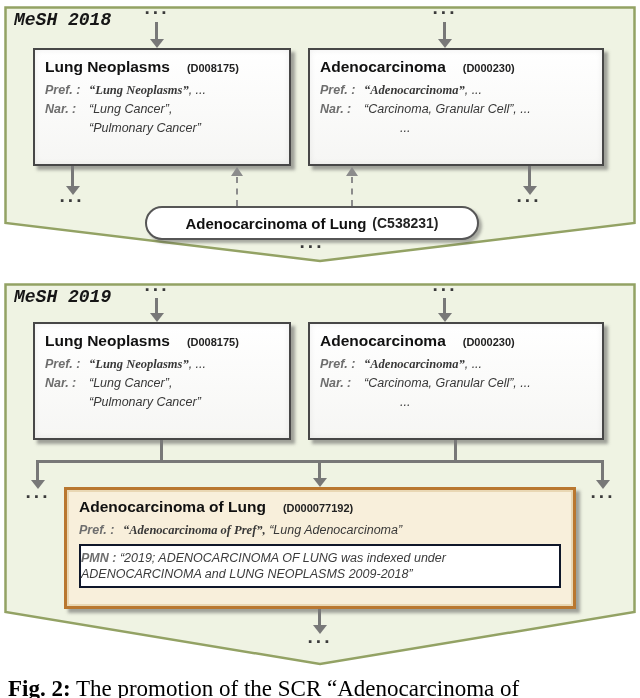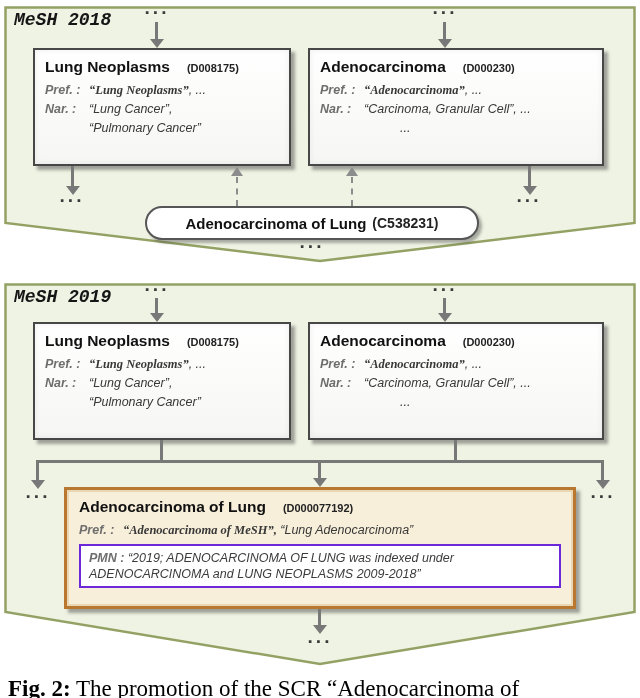--- a/index.html
+++ b/index.html
@@ -35,22 +35,22 @@
   }
   .rnode .rn-name{font-weight:bold;font-size:15px;color:#111;}
   .rnode .rn-id{font-weight:bold;font-size:14px;color:#222;}
   
   .obox{
     position:absolute;background:#f8efdb;border:3px solid #b97730;
     box-shadow:inset 0 0 0 2px #e9d7b4, 4px 4px 3px rgba(80,80,80,.5);
     padding:8px 12px;box-sizing:border-box;
   }
   .pmn{
-    margin-top:6px;background:#ffffff;border:2px solid #6d28d9;
-    padding:4px 8px;font-style:italic;font-size:12.5px;line-height:16px;color:#3c3c3c;
+    margin-top:6px;background:#ffffff;border:2px solid #0f172a;
+    padding:4px 0;font-style:italic;font-size:12.5px;line-height:16px;color:#3c3c3c;
   }
   .pmn .lbl{font-weight:bold;color:#6e6e6e;}
   .pmn .l2{text-align:left;}
   
   .vline{position:absolute;width:3px;background:#787878;}
   .hline{position:absolute;height:3px;background:#787878;}
   .ah-d{position:absolute;width:0;height:0;border-left:7px solid transparent;border-right:7px solid transparent;border-top:9px solid #787878;}
   .ah-u{position:absolute;width:0;height:0;border-left:6px solid transparent;border-right:6px solid transparent;border-bottom:9px solid #8c8c8c;}
   .vdash{position:absolute;width:0;border-left:2px dashed #8c8c8c;}
   .dots{
@@ -202,21 +202,21 @@
   <div class="vline" style="left:601px;top:460px;height:22px;"></div>
   <div class="ah-d" style="left:596px;top:480px;"></div>
   <div class="dots" style="left:583px;top:490px;width:40px;">···</div>
 
   <div class="obox" style="left:64px;top:487px;width:512px;height:122px;">
     <div class="bt">
       <span class="btn-name">Adenocarcinoma of Lung</span><span class="btn-id">(D000077192)</span>
     </div>
     <div class="brow">
       <span class="lbl">Pref. :</span>
-      <span class="val"><span class="vb">“Adenocarcinoma of MeSH”,</span><span> “Lung Adenocarcinoma”</span></span>
+      <span class="val"><span class="vb">“Adenocarcinoma of Pref”,</span><span> “Lung Adenocarcinoma”</span></span>
     </div>
     <div class="pmn">
       <div><span class="lbl">PMN :</span><span> “2019; ADENOCARCINOMA OF LUNG was indexed under</span></div>
       <div class="l2">ADENOCARCINOMA and LUNG NEOPLASMS 2009-2018”</div>
     </div>
   </div>
 
   <div class="vline" style="left:318px;top:609px;height:18px;"></div>
   <div class="ah-d" style="left:313px;top:625px;"></div>
   <div class="dots" style="left:302px;top:635px;width:36px;">···</div>

